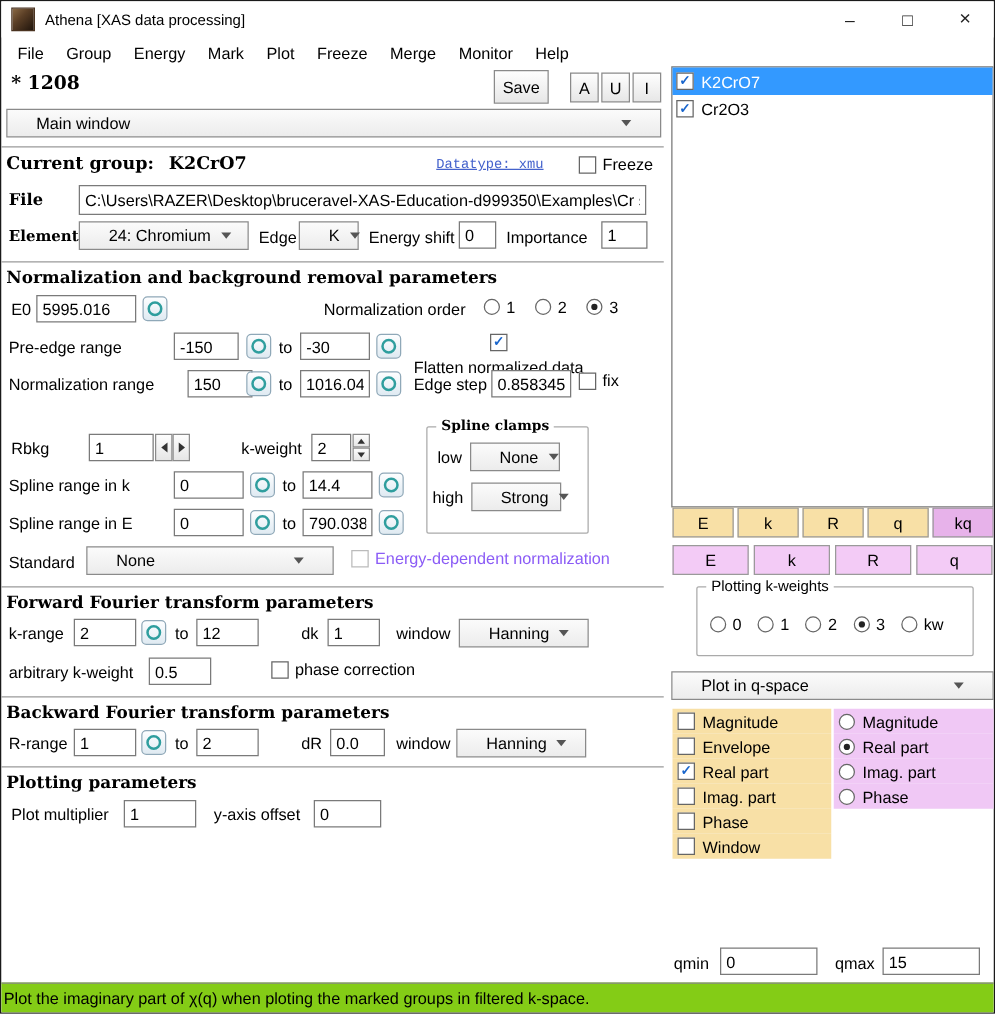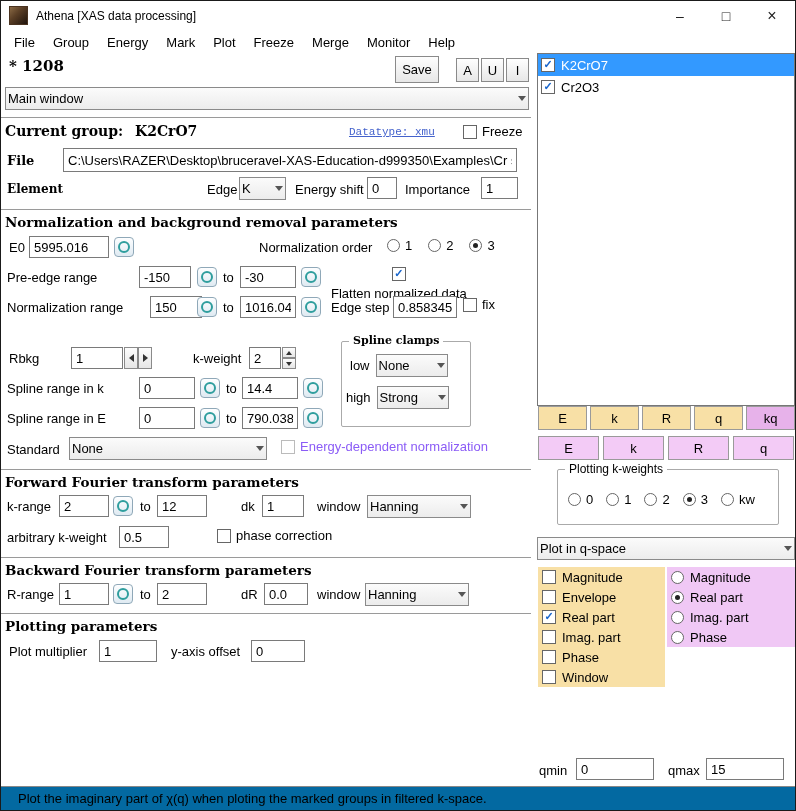--- a/index.html
+++ b/index.html
@@ -26,21 +26,21 @@
   .hrline{position:absolute;left:0;width:530px;border-top:1px solid #9a9a9a;height:0;}
 
   .inp{box-sizing:border-box;height:22px;border:1px solid #7a7a7a;padding:1px 4px;
        font:13px "Liberation Sans",sans-serif;background:#fff;color:#000;}
   .btn{box-sizing:border-box;display:inline-flex;align-items:center;justify-content:center;
        border:1px solid #8a8a8a;background:linear-gradient(#fefefe,#e7e7e7);
        font:13px "Liberation Sans",sans-serif;}
 
   .combo{box-sizing:border-box;display:inline-flex;align-items:center;justify-content:space-between;
          border:1px solid #8a8a8a;background:linear-gradient(#fbfbfb,#ececec);
-         height:23px;padding:0 2px;font:13px "Liberation Sans",sans-serif;white-space:nowrap;}
+         height:23px;padding:0 23px;font:13px "Liberation Sans",sans-serif;white-space:nowrap;}
   .chev{width:0;height:0;border-left:4px solid transparent;border-right:4px solid transparent;
         border-top:5px solid #555;margin-left:8px;flex:none;}
 
   .pluck{box-sizing:border-box;width:20px;height:20px;border:1px solid #8fa8b8;border-radius:4px;
          background:linear-gradient(#fdfeff,#dfeaf2);display:inline-flex;align-items:center;justify-content:center;}
   .pluck::after{content:"";width:8px;height:8px;border:2.5px solid #2f9e9e;border-radius:50%;}
 
   .cb{box-sizing:border-box;flex:none;width:14px;height:14px;border:1px solid #666;background:#fff;
       display:inline-flex;align-items:center;justify-content:center;font-size:11px;color:#1a66cc;font-weight:bold;}
   .cb.checked::after{content:"✓";margin-top:-1px;}
@@ -77,21 +77,21 @@
         background:#f8e0a6;display:flex;align-items:center;justify-content:center;font-size:13px;}
   .obtn.active{background:#e7b2ea;}
   .pbtn{position:absolute;box-sizing:border-box;width:61px;height:24px;border:1px solid #9a9a9a;
         background:#f3cbf6;display:flex;align-items:center;justify-content:center;font-size:13px;}
 
   .opt{box-sizing:border-box;width:127px;height:20px;display:flex;align-items:center;gap:6px;padding-left:4px;}
   .opt.orange{background:#f8e0a6;}
   .opt.purple{background:#f0c8f5;width:128px;}
 
   .statusbar{position:absolute;left:0;right:0;bottom:0;height:23px;border-top:1px solid #888;
-             background:#0369a1;display:flex;align-items:center;padding-left:17px;font-size:13px;white-space:nowrap;}
+             background:#84cc16;display:flex;align-items:center;padding-left:2px;font-size:13px;white-space:nowrap;}
 </style>
 </head>
 <body>
 
 <div class="win">
 
   <div class="titlebar">
     <div class="app-icon"></div>
     <div class="title-text">Athena [XAS data processing]</div>
     <div class="win-controls">
@@ -131,20 +131,24 @@
   <div class="abs link" style="left:348px;top:125px;">Datatype: xmu</div>
   <div class="row pair" style="left:462px;top:123px;">
     <span class="cb"></span>
     <span>Freeze</span>
   </div>
 
   <div class="abs slab nw" style="left:6px;top:152px;">File</div>
   <input class="inp abs" style="left: 62px; top: 147px; width: 454px; height: 24px;" value="C:\Users\RAZER\Desktop\bruceravel-XAS-Education-d999350\Examples\Cr s">
 
   <div class="abs slab nw" style="left:6px;top:181px;font-size:12px;">Element</div>
+  <div class="combo abs" style="left:62px;top:176px;width:136px;">
+    <span>24: Chromium</span>
+    <span class="chev"></span>
+  </div>
   <div class="abs nw" style="left:206px;top:181px;">Edge</div>
   <div class="combo abs" style="left:238px;top:176px;width:47px;">
     <span>K</span>
     <span class="chev"></span>
   </div>
   <div class="abs nw" style="left:294px;top:181px;">Energy shift</div>
   <input class="inp abs" style="left: 366px; top: 176px; width: 30px;" value="0">
   <div class="abs nw" style="left:404px;top:181px;">Importance</div>
   <input class="inp abs" style="left: 480px; top: 176px; width: 37px;" value="1">
 

